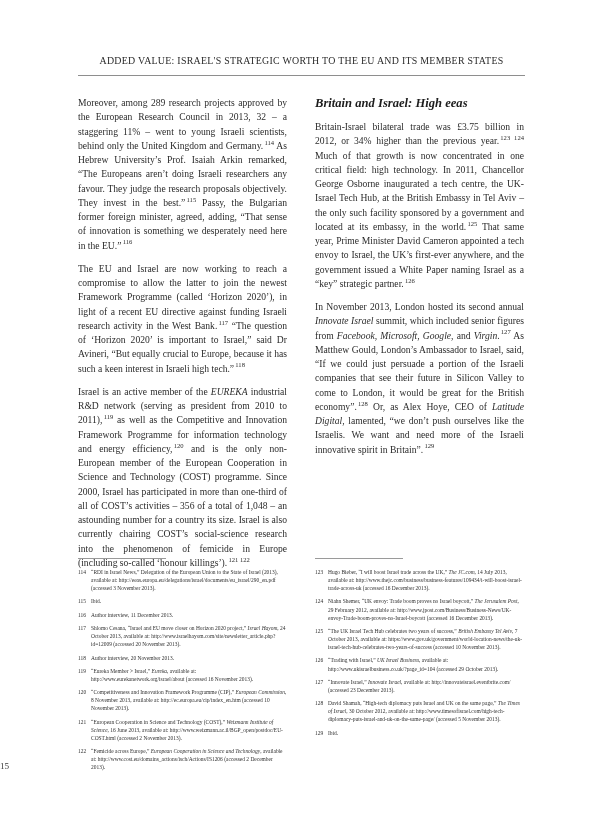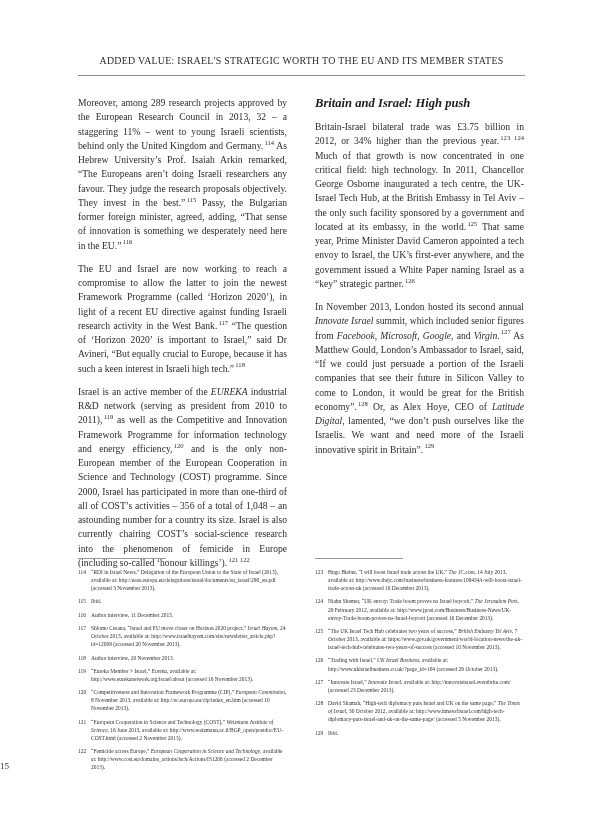--- a/index.html
+++ b/index.html
@@ -144,21 +144,21 @@
 
   <div class="body-cols">
 
     <div class="col">
       <p>Moreover, among 289 research projects approved by the European Research Council in 2013, 32 – a staggering 11% – went to young Israeli scientists, behind only the United Kingdom and Germany.<sup>114</sup> As Hebrew University’s Prof. Isaiah Arkin remarked, “The Europeans aren’t doing Israeli researchers any favour. They judge the research proposals objectively. They invest in the best.”<sup>115</sup> Passy, the Bulgarian former foreign minister, agreed, adding, “That sense of innovation is something we desperately need here in the EU.”<sup>116</sup></p>
       <p>The EU and Israel are now working to reach a compromise to allow the latter to join the newest Framework Programme (called ‘Horizon 2020’), in light of a recent EU directive against funding Israeli research activity in the West Bank.<sup>117</sup> “The question of ‘Horizon 2020’ is important to Israel,” said Dr Avineri, “But equally crucial to Europe, because it has such a keen interest in Israeli high tech.”<sup>118</sup></p>
       <p>Israel is an active member of the <em>EUREKA</em> industrial R&amp;D network (serving as president from 2010 to 2011),<sup>119</sup> as well as the Competitive and Innovation Framework Programme for information technology and energy efficiency,<sup>120</sup> and is the only non-European member of the European Cooperation in Science and Technology (COST) programme. Since 2000, Israel has participated in more than one-third of all of COST’s activities – 356 of a total of 1,048 – an astounding number for a country its size. Israel is also currently chairing COST’s social-science research into the phenomenon of femicide in Europe (including so-called ‘honour killings’).<sup>121 122</sup></p>
     </div>
 
     <div class="col">
-      <h2 class="sec-head">Britain and Israel: High push</h2>
+      <h2 class="sec-head">Britain and Israel: High eeas</h2>
       <p>Britain-Israel bilateral trade was £3.75 billion in 2012, or 34% higher than the previous year.<sup>123 124</sup> Much of that growth is now concentrated in one critical field: high technology. In 2011, Chancellor George Osborne inaugurated a tech centre, the UK-Israel Tech Hub, at the British Embassy in Tel Aviv – the only such facility sponsored by a government and located at its embassy, in the world.<sup>125</sup> That same year, Prime Minister David Cameron appointed a tech envoy to Israel, the UK’s first-ever anywhere, and the government issued a White Paper naming Israel as a “key” strategic partner.<sup>126</sup></p>
       <p>In November 2013, London hosted its second annual <em>Innovate Israel</em> summit, which included senior figures from <em>Facebook</em>, <em>Microsoft</em>, <em>Google</em>, and <em>Virgin</em>.<sup>127</sup> As Matthew Gould, London’s Ambassador to Israel, said, “If we could just persuade a portion of the Israeli companies that see their future in Silicon Valley to come to London, it would be great for the British economy”.<sup>128</sup> Or, as Alex Hoye, CEO of <em>Latitude Digital</em>, lamented, “we don’t push ourselves like the Israelis. We want and need more of the Israeli innovative spirit in Britain”.<sup>129</sup></p>
     </div>
 
   </div>
 
   <div class="fn-cols">
 
     <div class="fn-col">
       <div class="fn-rule"></div>

